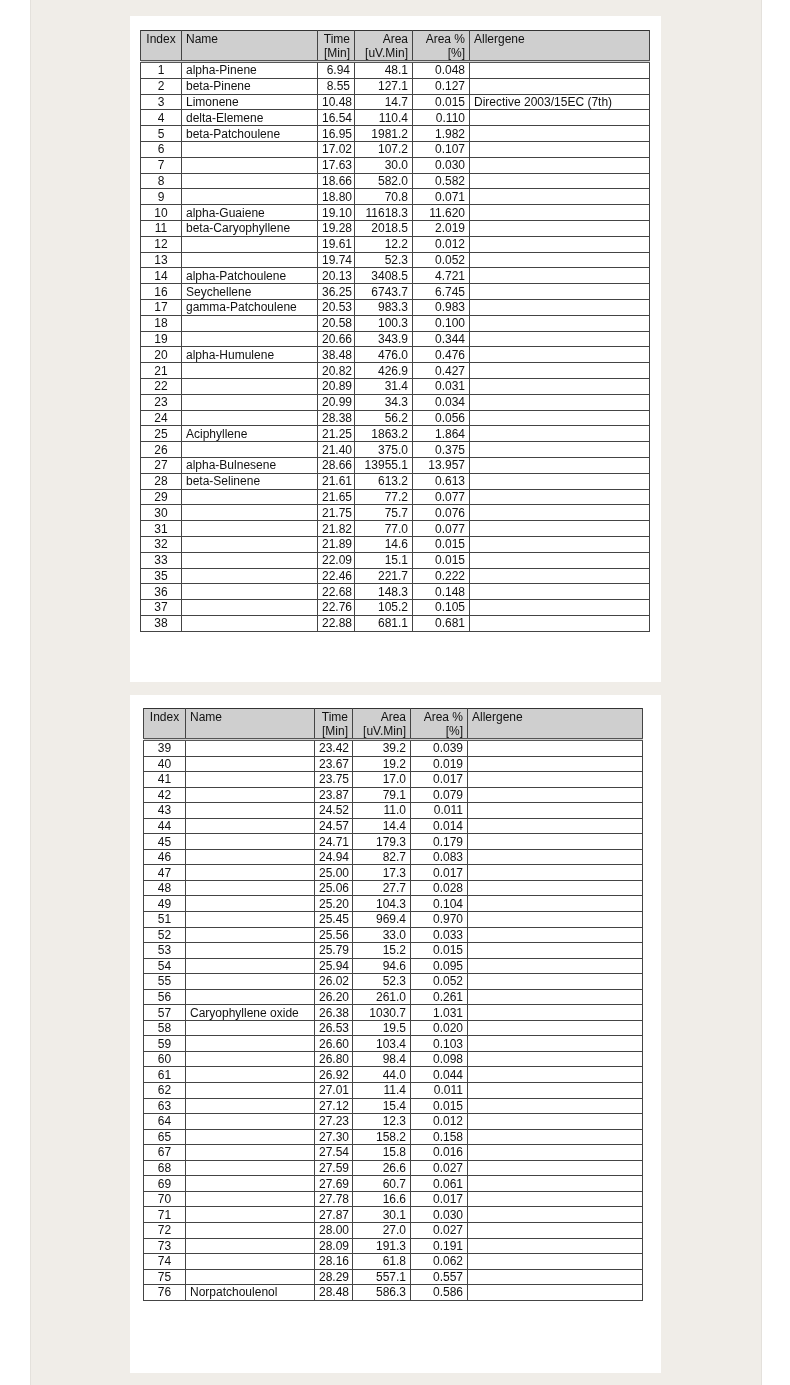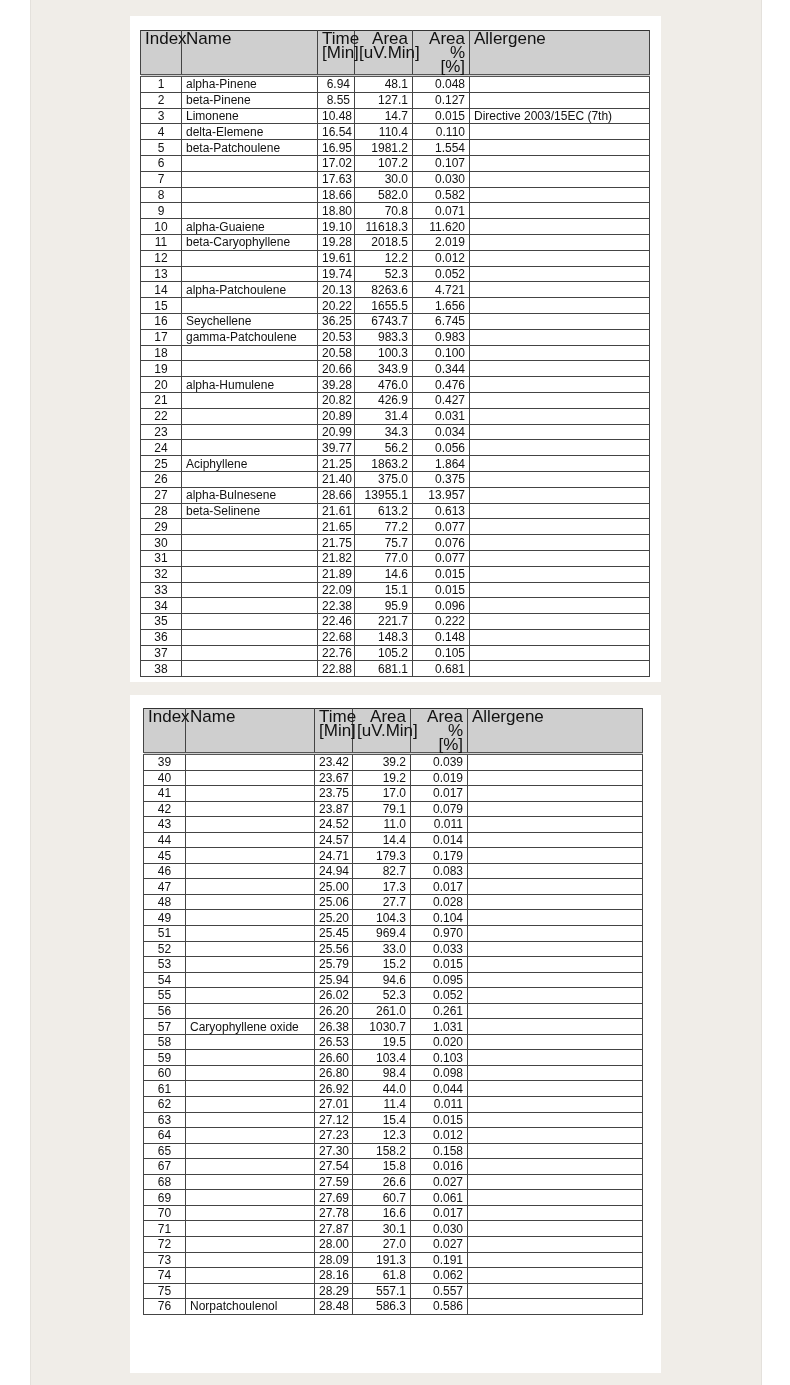--- a/index.html
+++ b/index.html
@@ -31,21 +31,21 @@
   table.gc th {
     background: #cfcfcf;
     font-weight: normal;
     vertical-align: top;
     border-left: 1px solid #444;
     border-right: 1px solid #444;
     border-bottom: 3px double #555;
     height: 28px;
     padding: 1px 4px 0 4px;
     line-height: 14px;
-    font-size: 17px;
+    font-size: 12px;
     margin-top: 20px;
   }
   table.gc td {
     border-left: 1px solid #444;
     border-right: 1px solid #444;
     border-bottom: 1px solid #444;
     height: 14.8px;
     padding: 0 4px;
     line-height: 14px;
     white-space: nowrap;
@@ -116,21 +116,21 @@
           <td class="c-num">16.54</td>
           <td class="c-num">110.4</td>
           <td class="c-num">0.110</td>
           <td class="c-all"></td>
         </tr>
         <tr>
           <td class="c-idx">5</td>
           <td class="c-name">beta-Patchoulene</td>
           <td class="c-num">16.95</td>
           <td class="c-num">1981.2</td>
-          <td class="c-num">1.554</td>
+          <td class="c-num">1.982</td>
           <td class="c-all"></td>
         </tr>
         <tr>
           <td class="c-idx">6</td>
           <td class="c-name"></td>
           <td class="c-num">17.02</td>
           <td class="c-num">107.2</td>
           <td class="c-num">0.107</td>
           <td class="c-all"></td>
         </tr>
@@ -187,30 +187,22 @@
           <td class="c-name"></td>
           <td class="c-num">19.74</td>
           <td class="c-num">52.3</td>
           <td class="c-num">0.052</td>
           <td class="c-all"></td>
         </tr>
         <tr>
           <td class="c-idx">14</td>
           <td class="c-name">alpha-Patchoulene</td>
           <td class="c-num">20.13</td>
-          <td class="c-num">8263.6</td>
+          <td class="c-num">3408.5</td>
           <td class="c-num">4.721</td>
-          <td class="c-all"></td>
-        </tr>
-        <tr>
-          <td class="c-idx">15</td>
-          <td class="c-name"></td>
-          <td class="c-num">20.22</td>
-          <td class="c-num">1655.5</td>
-          <td class="c-num">1.656</td>
           <td class="c-all"></td>
         </tr>
         <tr>
           <td class="c-idx">16</td>
           <td class="c-name">Seychellene</td>
           <td class="c-num">36.25</td>
           <td class="c-num">6743.7</td>
           <td class="c-num">6.745</td>
           <td class="c-all"></td>
         </tr>
@@ -234,21 +226,21 @@
           <td class="c-idx">19</td>
           <td class="c-name"></td>
           <td class="c-num">20.66</td>
           <td class="c-num">343.9</td>
           <td class="c-num">0.344</td>
           <td class="c-all"></td>
         </tr>
         <tr>
           <td class="c-idx">20</td>
           <td class="c-name">alpha-Humulene</td>
-          <td class="c-num">39.28</td>
+          <td class="c-num">38.48</td>
           <td class="c-num">476.0</td>
           <td class="c-num">0.476</td>
           <td class="c-all"></td>
         </tr>
         <tr>
           <td class="c-idx">21</td>
           <td class="c-name"></td>
           <td class="c-num">20.82</td>
           <td class="c-num">426.9</td>
           <td class="c-num">0.427</td>
@@ -266,21 +258,21 @@
           <td class="c-idx">23</td>
           <td class="c-name"></td>
           <td class="c-num">20.99</td>
           <td class="c-num">34.3</td>
           <td class="c-num">0.034</td>
           <td class="c-all"></td>
         </tr>
         <tr>
           <td class="c-idx">24</td>
           <td class="c-name"></td>
-          <td class="c-num">39.77</td>
+          <td class="c-num">28.38</td>
           <td class="c-num">56.2</td>
           <td class="c-num">0.056</td>
           <td class="c-all"></td>
         </tr>
         <tr>
           <td class="c-idx">25</td>
           <td class="c-name">Aciphyllene</td>
           <td class="c-num">21.25</td>
           <td class="c-num">1863.2</td>
           <td class="c-num">1.864</td>
@@ -341,28 +333,20 @@
           <td class="c-num">14.6</td>
           <td class="c-num">0.015</td>
           <td class="c-all"></td>
         </tr>
         <tr>
           <td class="c-idx">33</td>
           <td class="c-name"></td>
           <td class="c-num">22.09</td>
           <td class="c-num">15.1</td>
           <td class="c-num">0.015</td>
-          <td class="c-all"></td>
-        </tr>
-        <tr>
-          <td class="c-idx">34</td>
-          <td class="c-name"></td>
-          <td class="c-num">22.38</td>
-          <td class="c-num">95.9</td>
-          <td class="c-num">0.096</td>
           <td class="c-all"></td>
         </tr>
         <tr>
           <td class="c-idx">35</td>
           <td class="c-name"></td>
           <td class="c-num">22.46</td>
           <td class="c-num">221.7</td>
           <td class="c-num">0.222</td>
           <td class="c-all"></td>
         </tr>

